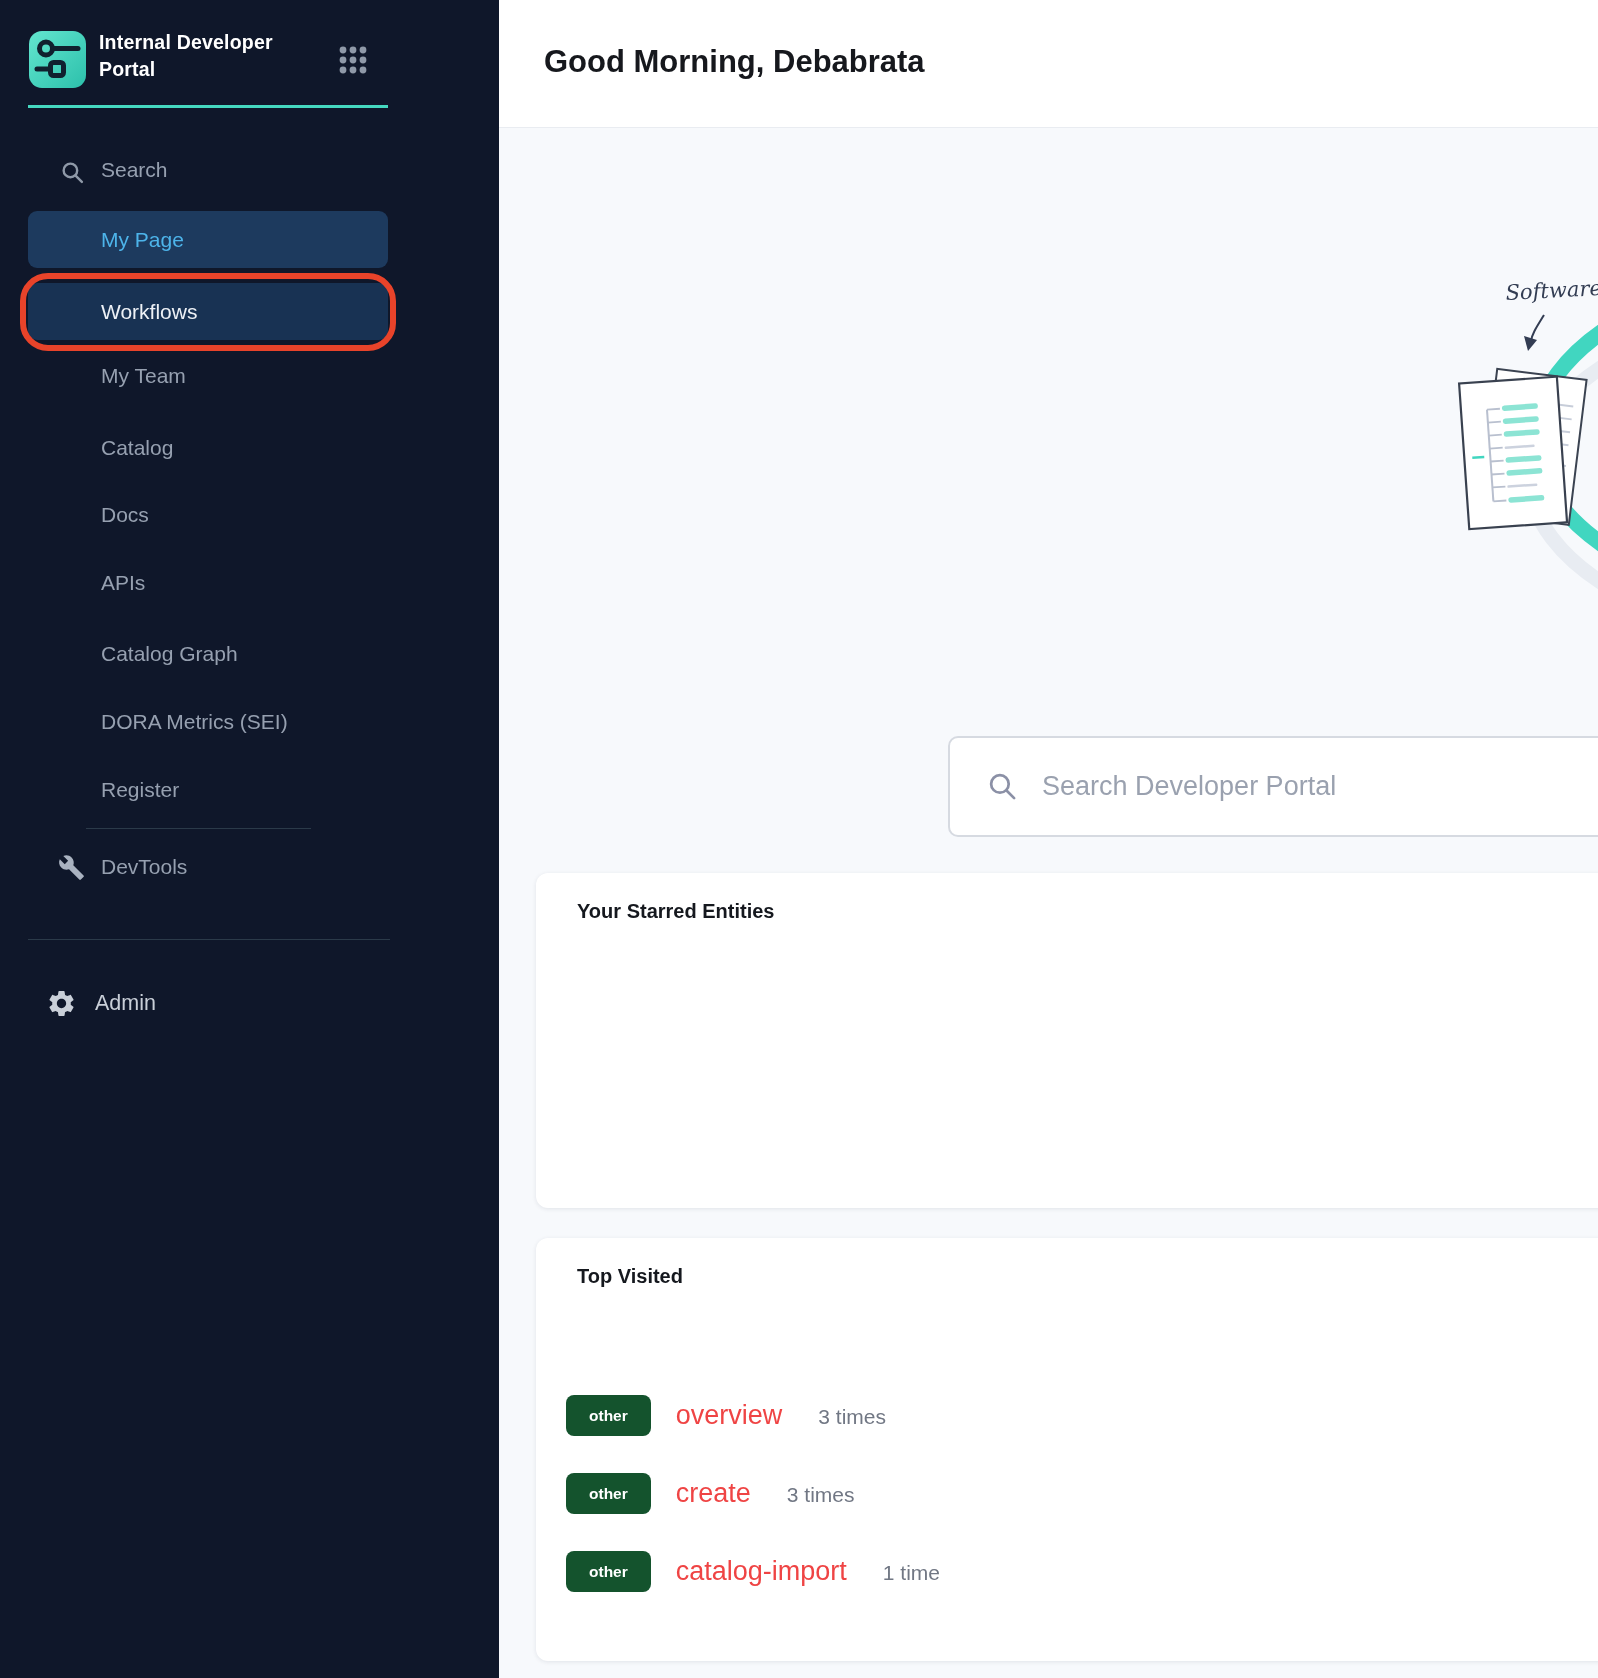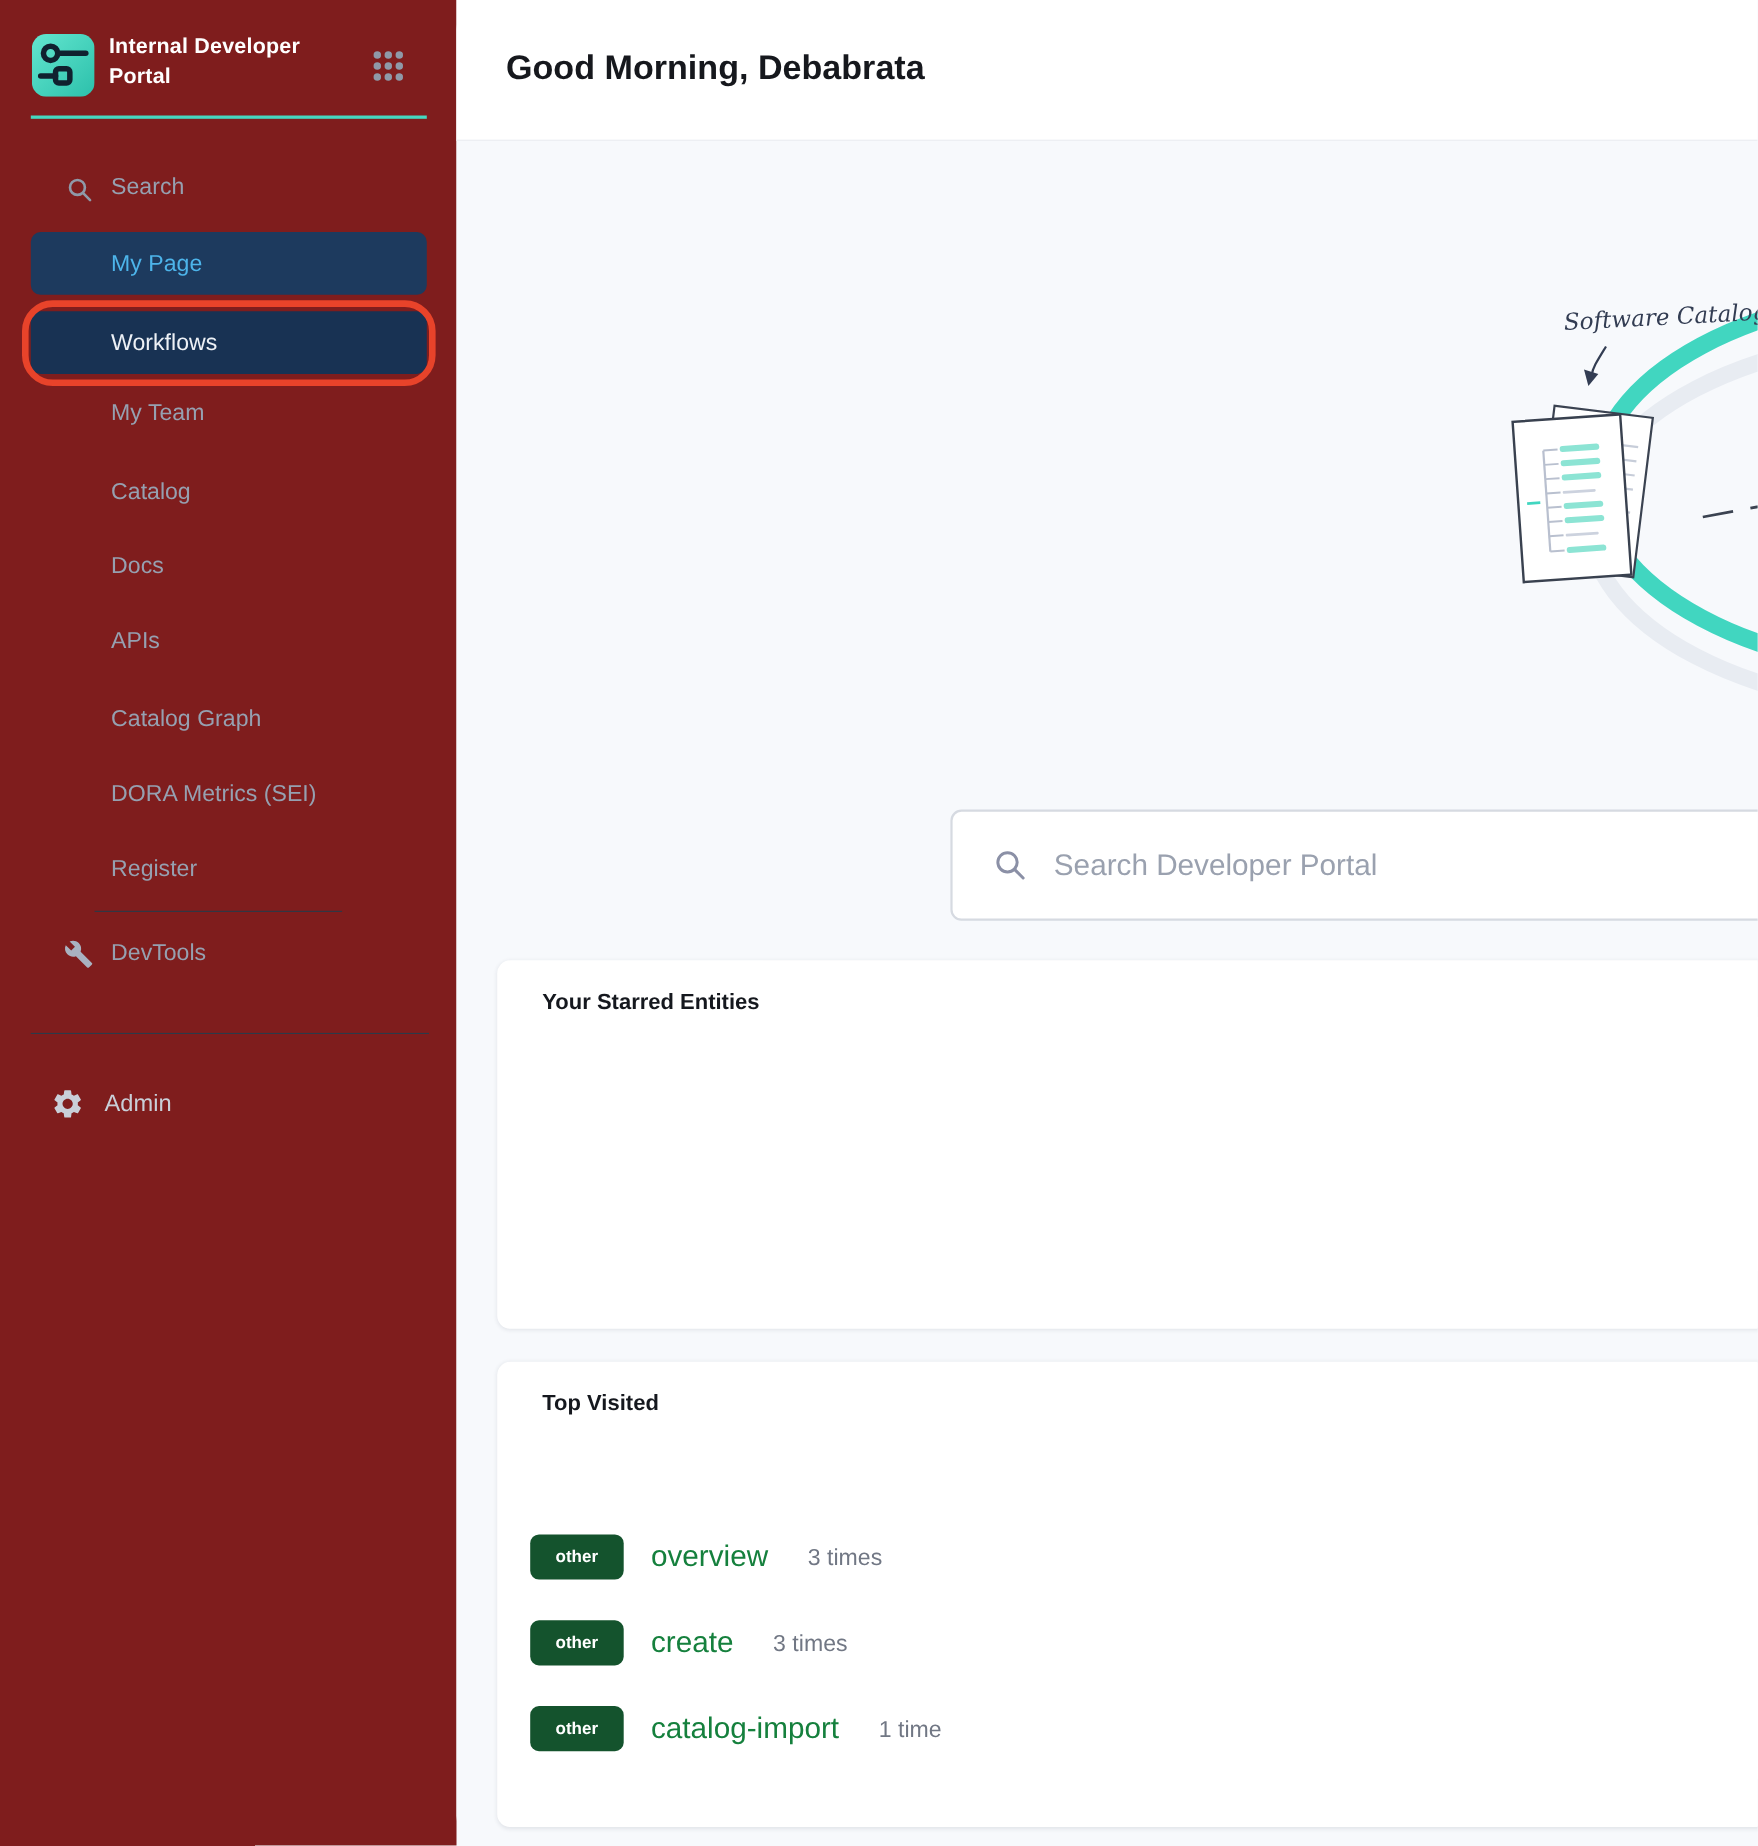--- a/index.html
+++ b/index.html
@@ -2,21 +2,21 @@
 <html><head>
 <meta charset="utf-8">
 <style>
   * { margin:0; padding:0; box-sizing:border-box; }
   html,body { width:1598px; height:1678px; }
   body { font-family:"Liberation Sans", sans-serif; background:#f7f9fc; }
 
   .app { position:relative; width:1598px; height:1678px; overflow:hidden; display:flex; background:#f7f9fc; }
 
   
-  .sidebar { position:relative; width:415px; height:1678px; background:#7f1d1d; flex-shrink:0; }
+  .sidebar { position:relative; width:499px; height:1678px; background:#0f172a; flex-shrink:0; }
   .logo-icon { position:absolute; left:29px; top:31px; width:57px; height:57px; }
   .logo-title { position:absolute; left:99px; top:29px; width:220px; color:#ffffff;
                 font-size:19.5px; font-weight:bold; line-height:27px; letter-spacing:.2px; }
   .grid-icon { position:absolute; left:338px; top:45px; width:30px; height:30px; }
   .logo-underline { position:absolute; left:28px; top:105px; width:360px; height:3px; background:#45d8c0; }
 
   .side-item { position:absolute; color:#96a0b0; font-size:21px; white-space:nowrap; cursor:pointer; }
   .side-label { color:inherit; }
   .search-item { left:0; top:148px; width:415px; height:48px; }
   .search-item svg { position:absolute; left:60px; top:12px; }
@@ -72,21 +72,21 @@
           box-shadow:0 1px 4px rgba(25,35,60,.10); }
   .card-starred { top:873px; height:335px; }
   .card-topvisited { top:1238px; height:423px; }
   .card-title { position:absolute; left:41px; top:27px; font-size:20px; font-weight:bold; color:#15181e; }
   .empty-msg { position:absolute; left:31px; top:138px; font-size:28.5px; color:#22262c; }
 
   .tv-row { position:absolute; left:30px; height:42px; display:flex; align-items:center; }
   .tv-row-0 { top:156px; } .tv-row-1 { top:234px; } .tv-row-2 { top:312px; }
   .kind-badge { background:#14532d; color:#ffffff; font-size:15.5px; font-weight:bold;
                 height:41px; line-height:41px; padding:0 23px; border-radius:8px; }
-  .tv-link { margin-left:25px; font-size:27px; color:#15803d; text-decoration:none; cursor:pointer; }
+  .tv-link { margin-left:25px; font-size:27px; color:#ef4444; text-decoration:none; cursor:pointer; }
   .tv-count { margin-left:36px; font-size:21px; color:#717784; padding-top:4px; }
 </style>
 </head>
 <body>
 
 <div class="app">
 
   <aside class="sidebar">
 
     <svg class="logo-icon" viewBox="0 0 57 57">

